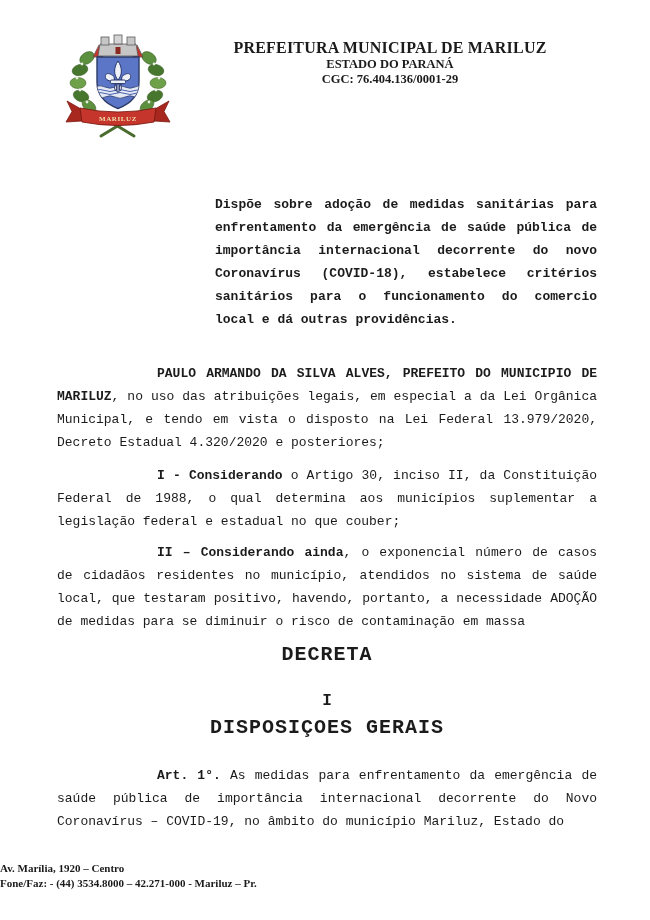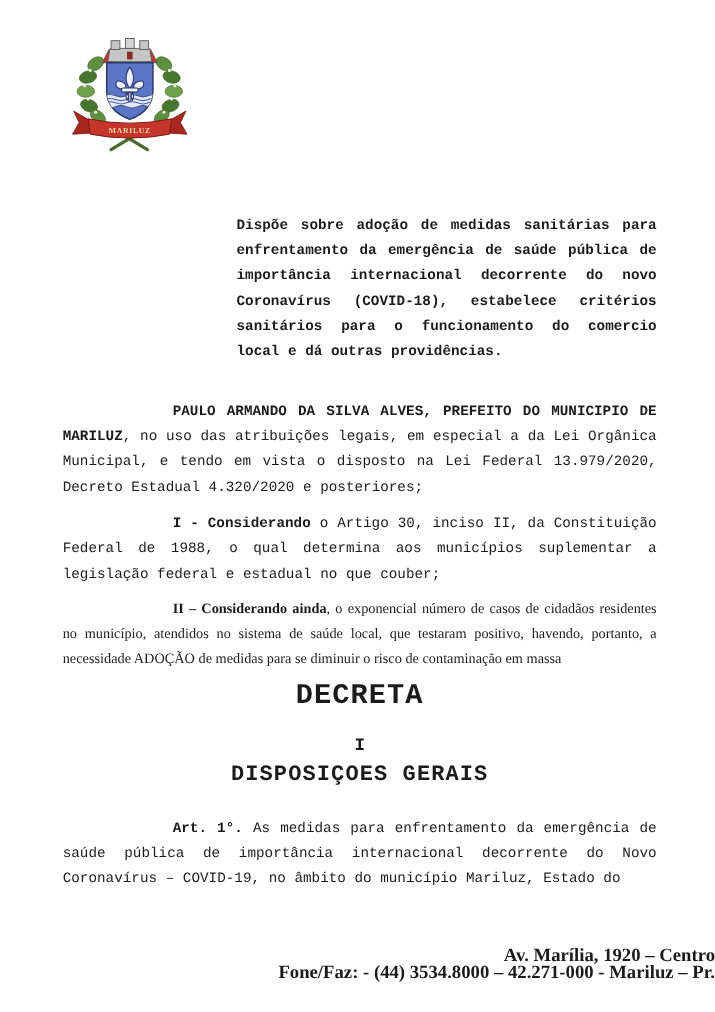--- a/index.html
+++ b/index.html
@@ -28,35 +28,35 @@
   .doc-body p{margin:0;font-size:13px;line-height:23px;text-align:justify;}
   .b{font-weight:bold;}
   .decreto-line{font-weight:bold;letter-spacing:.3px;}
   .summary{
     margin-left:158px !important;
     margin-top:27px !important;
     font-weight:bold;
   }
   .preamble{margin-top:31px !important;text-indent:100px;}
   .cons1{margin-top:10px !important;text-indent:100px;}
-  .cons2{margin-top:8px !important;text-indent:100px;font-family:Liberation Serif, serif;}
+  .cons2{margin-top:8px !important;text-indent:100px;}
   .decreta{
     margin:5px 0 0 0;
-    font-size:26px;line-height:34px;
+    font-size:20px;line-height:34px;
     text-align:center;font-weight:bold;letter-spacing:1px;
   }
   .sec-num{margin:17px 0 0 0;font-size:16px;line-height:24px;text-align:center;font-weight:bold;}
   .sec-title{margin:3px 0 0 0;font-size:20px;line-height:24px;text-align:center;font-weight:bold;letter-spacing:1px;}
   .art1{margin-top:24px !important;text-indent:100px;font-family:Liberation Mono, monospace;}
   
   .page-footer{
     position:absolute;left:0;right:0;bottom:29px;
-    text-align:right;
+    text-align:left;
     font-family:"Liberation Serif", serif;
-    font-weight:bold;font-size:17px;line-height:15px;margin-left:30px;
+    font-weight:bold;font-size:11px;line-height:15px;
   }
 </style>
 </head>
 <body>
 
 <div class="page">
 
   <div class="masthead">
 
     <svg class="crest" viewBox="0 0 116 113">
@@ -123,20 +123,25 @@
       </g>
 
       <g>
         <path d="M21 79 L7 71 L12 81.5 L6 92 L22 91 Z" fill="#a8271e" stroke="#7a1a12" stroke-width="0.8"></path>
         <path d="M95 79 L109 71 L104 81.5 L110 92 L94 91 Z" fill="#a8271e" stroke="#7a1a12" stroke-width="0.8"></path>
         <path d="M20 78 Q58 86 96 78 L94 92 Q58 99 22 92 Z" fill="#c5352b" stroke="#7a1a12" stroke-width="0.9"></path>
         <text x="58" y="91" text-anchor="middle" font-family="Liberation Serif, serif" font-weight="bold" font-size="7" letter-spacing="0.6" fill="#f0dfa8" stroke="none">MARILUZ</text>
       </g>
     </svg>
 
+    <div class="mast-text">
+      <div class="mast-title">PREFEITURA MUNICIPAL DE MARILUZ</div>
+      <div class="mast-sub">ESTADO DO PARANÁ</div>
+      <div class="mast-sub">CGC: 76.404.136/0001-29</div>
+    </div>
   </div>
 
   <div class="doc-body">
 
 
     <p class="summary">Dispõe sobre adoção de medidas sanitárias para enfrentamento da emergência de saúde pública de importância internacional decorrente do novo Coronavírus (COVID-18), estabelece critérios sanitários para o funcionamento do comercio local e dá outras providências.</p>
 
     <p class="preamble"><span class="b">PAULO ARMANDO DA SILVA ALVES, PREFEITO DO MUNICIPIO DE MARILUZ</span><span>, no uso das atribuições legais, em especial a da Lei Orgânica Municipal, e tendo em vista o disposto na Lei Federal 13.979/2020, Decreto Estadual 4.320/2020 e posteriores;</span></p>
 
     <p class="cons1"><span class="b">I - Considerando</span><span> o Artigo 30, inciso II, da Constituição Federal de 1988, o qual determina aos municípios suplementar a legislação federal e estadual no que couber;</span></p>

